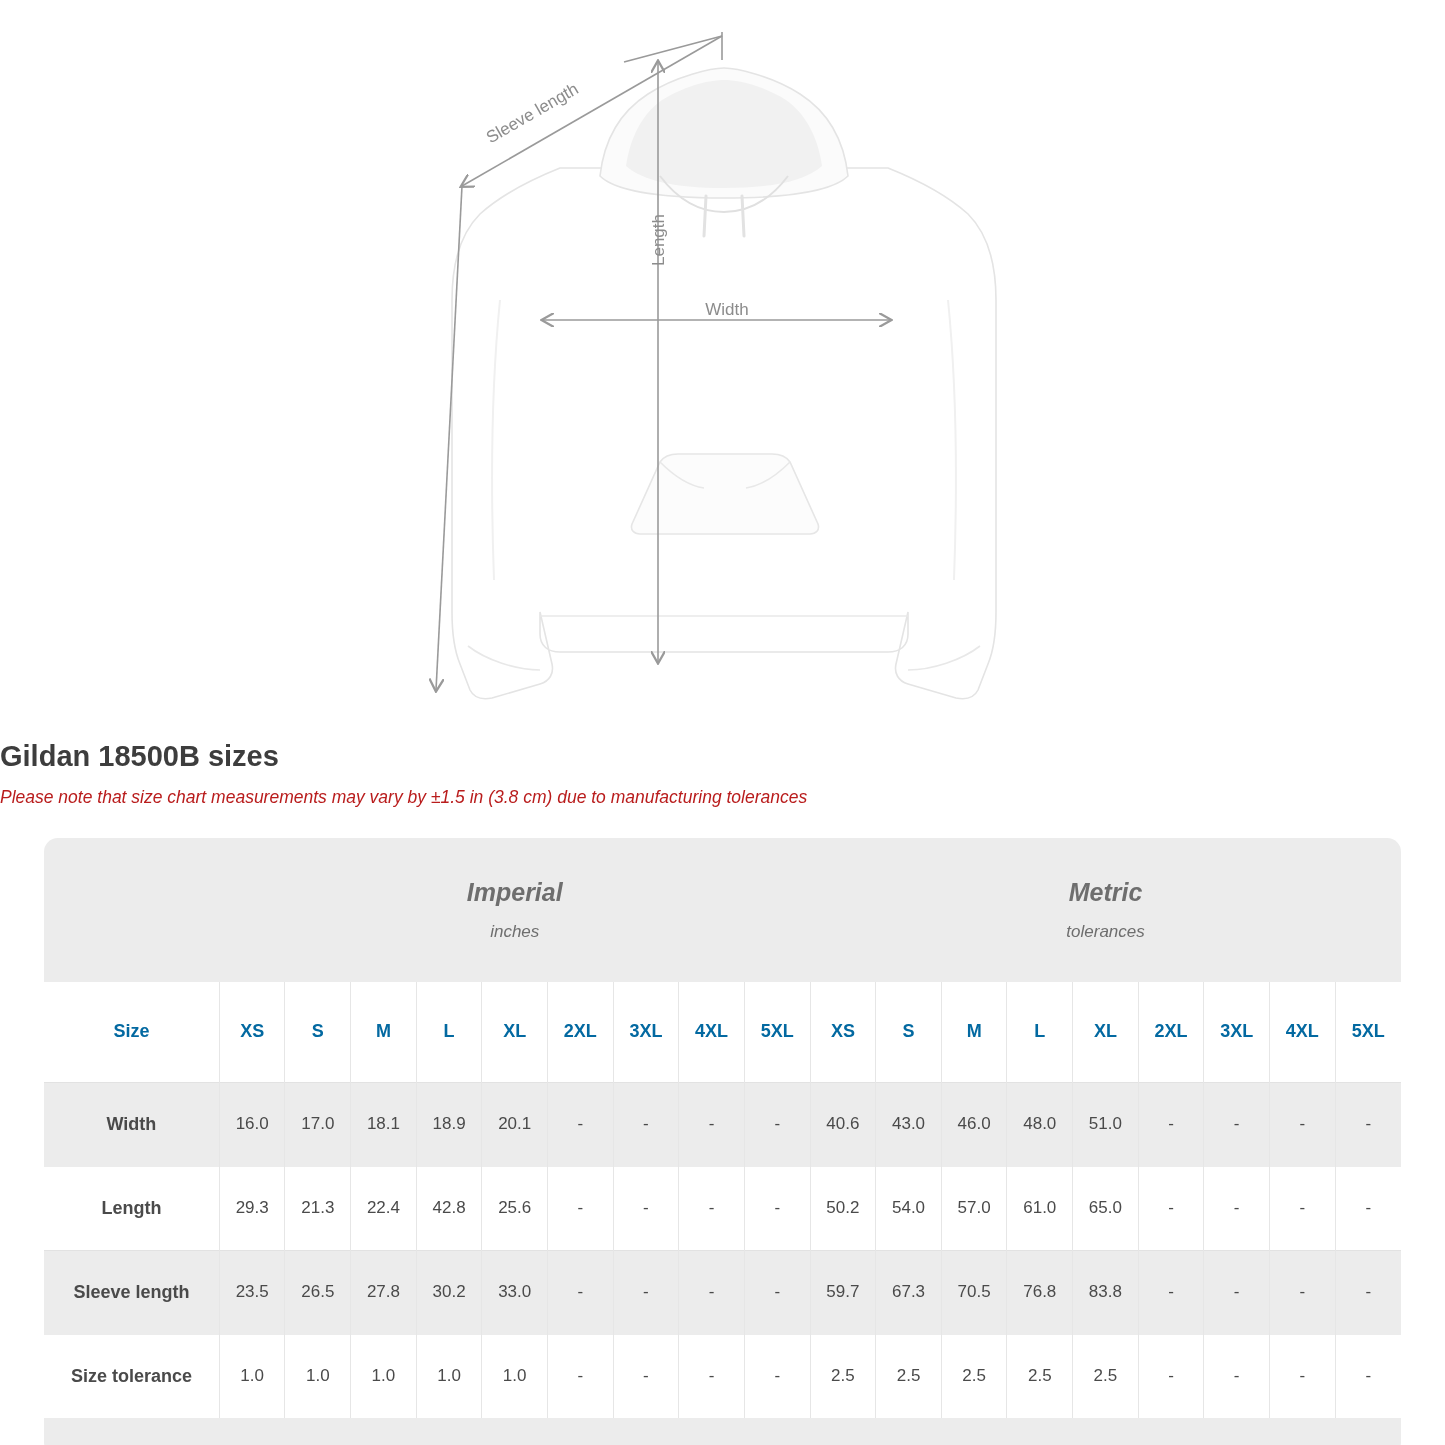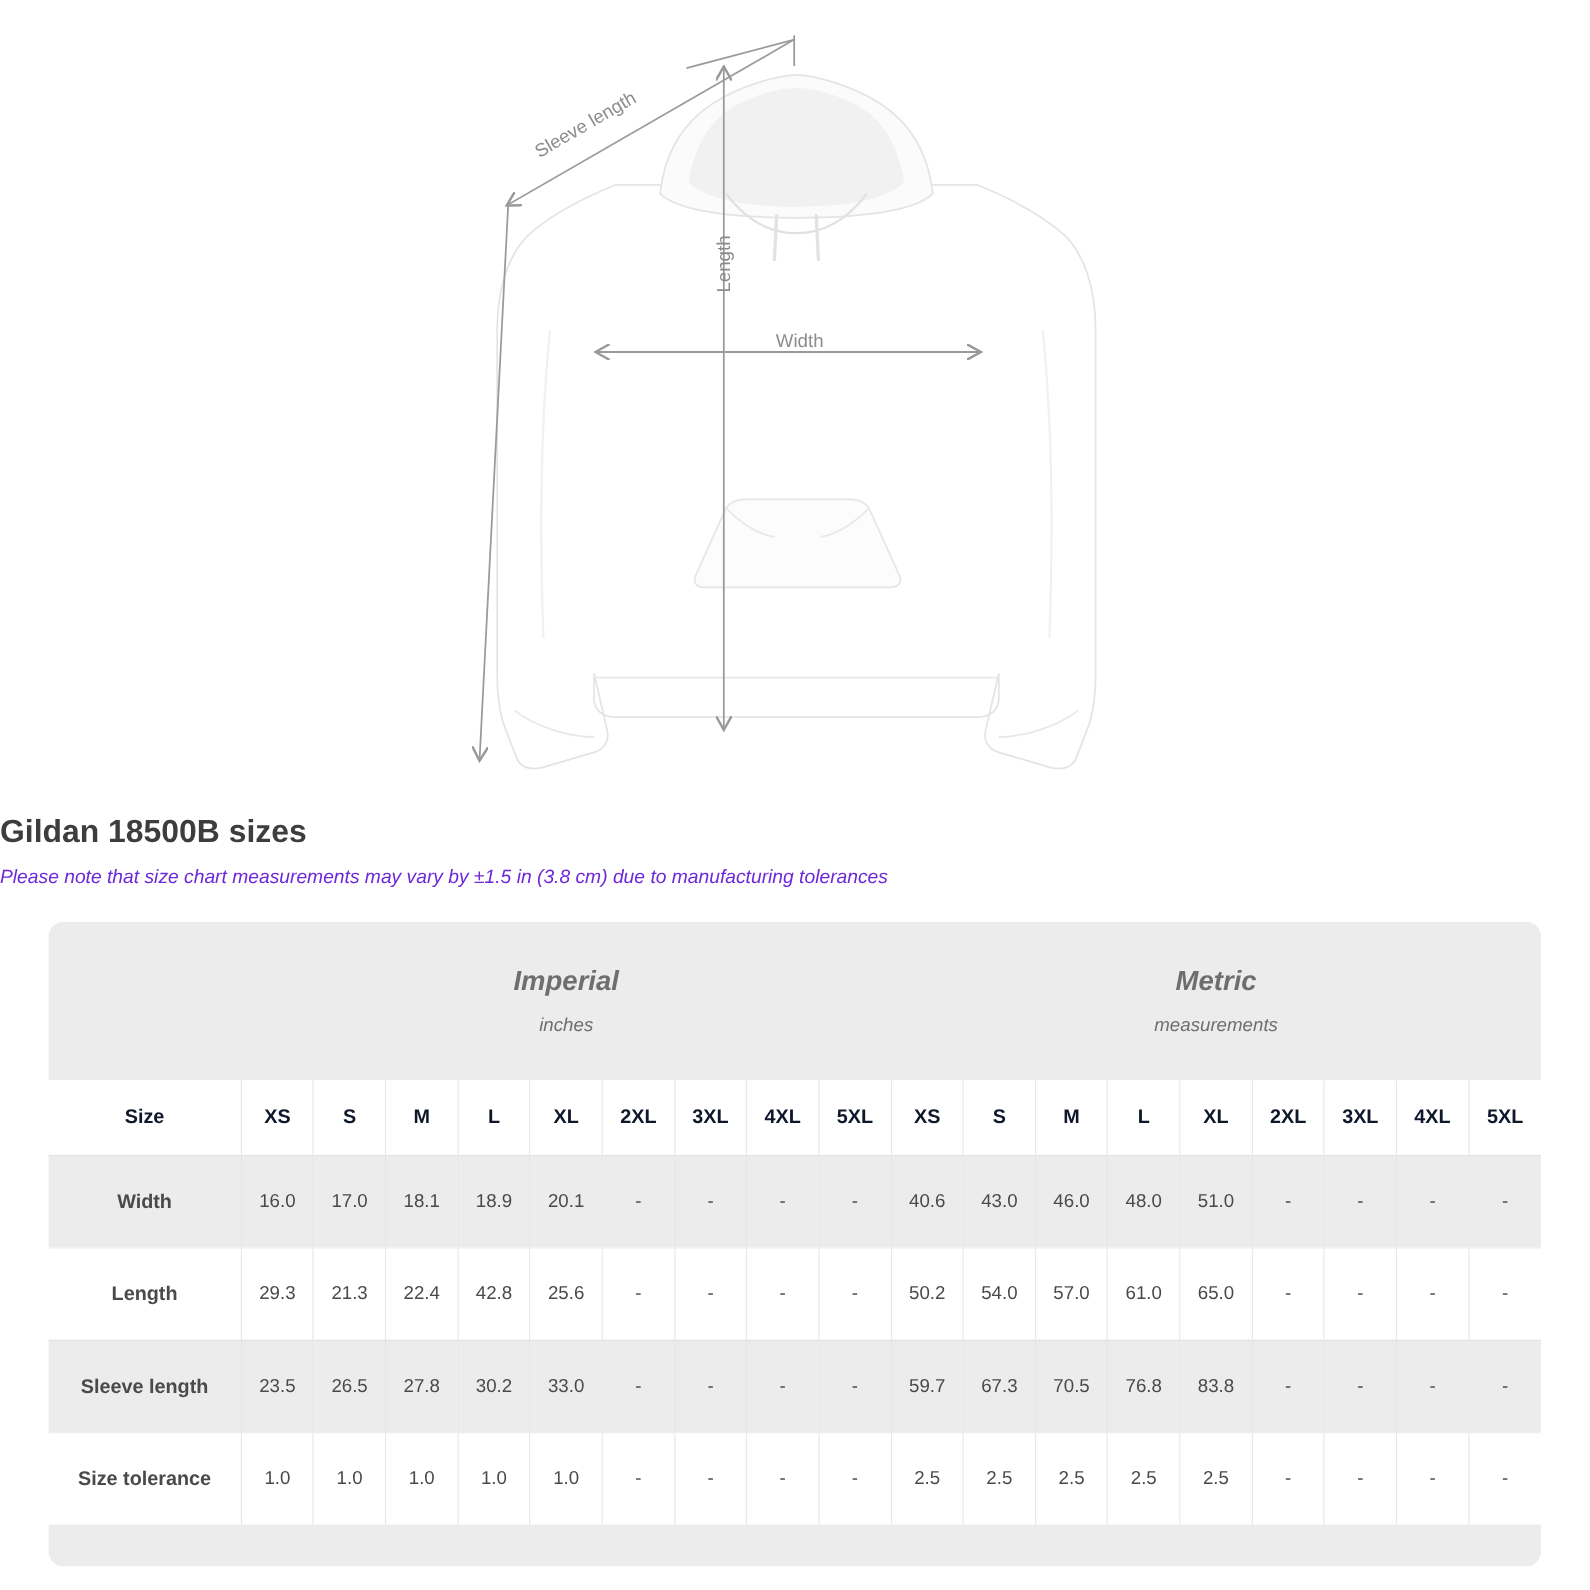--- a/index.html
+++ b/index.html
@@ -31,21 +31,21 @@
   }
   .chart-title {
     font-size: 29px;
     font-weight: bold;
     color: #3d3d3d;
     letter-spacing: 0px;
   }
   .chart-note {
     font-size: 17.5px;
     font-style: italic;
-    color: #6d28d9;
+    color: #b91c1c;
     margin-top: 14px;
   }
 
   
   .table-wrap {
     margin: 30px 44px 0 44px;
     border-radius: 14px;
     overflow: hidden;
     background: #ffffff;
   }
@@ -79,24 +79,24 @@
     line-height: 1.15;
   }
   .unit-sub {
     font-size: 17px;
     font-style: italic;
     color: #6e6e6e;
     margin-top: 16px;
   }
 
   tr.head-row td {
-    height: 68px;
+    height: 100px;
     font-weight: bold;
     font-size: 18px;
-    color: #0f172a;
+    color: #0369a1;
     background: #ffffff;
     border-left: 1px solid #e6e6e6;
   }
   tr.head-row td.rowlabel {
     border-left: none;
     font-size: 18px;
   }
 
   tr.data-row td {
     height: 84px;
@@ -257,21 +257,21 @@
       <tbody>
 
         <tr class="unit-row">
           <td class="corner"></td>
           <td colspan="9">
             <div class="unit-name">Imperial</div>
             <div class="unit-sub">inches</div>
           </td>
           <td colspan="9">
             <div class="unit-name">Metric</div>
-            <div class="unit-sub">measurements</div>
+            <div class="unit-sub">tolerances</div>
           </td>
         </tr>
 
         <tr class="head-row">
           <td class="rowlabel">Size</td>
           <td>XS</td>
           <td>S</td>
           <td>M</td>
           <td>L</td>
           <td>XL</td>

